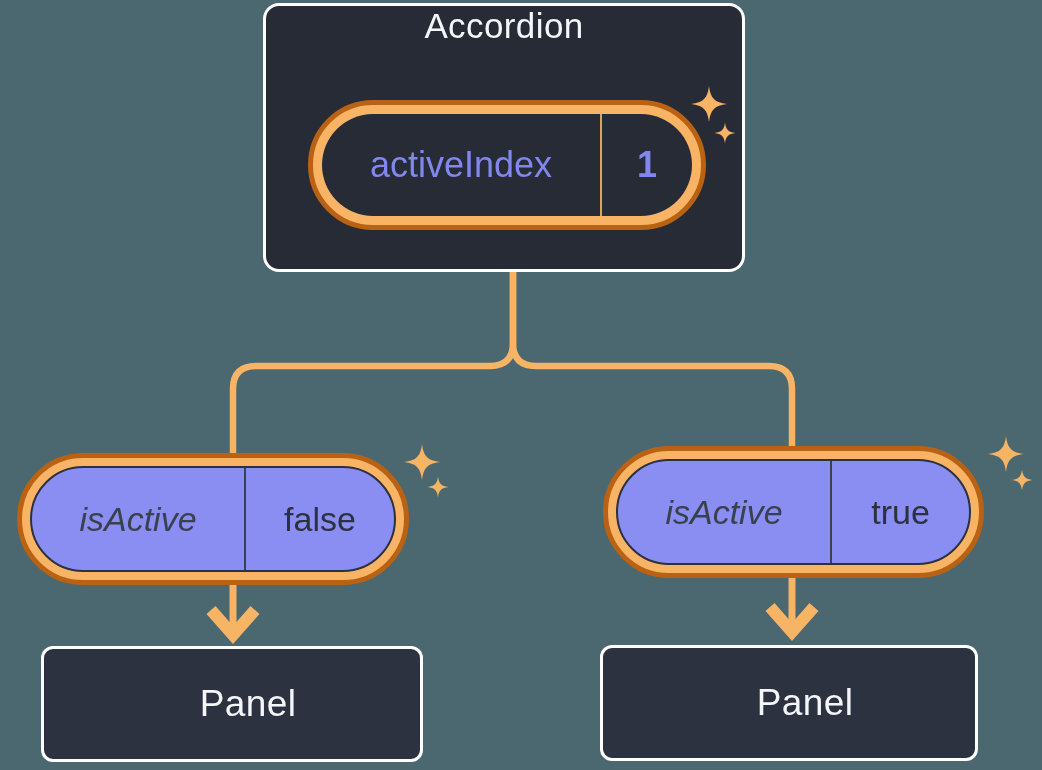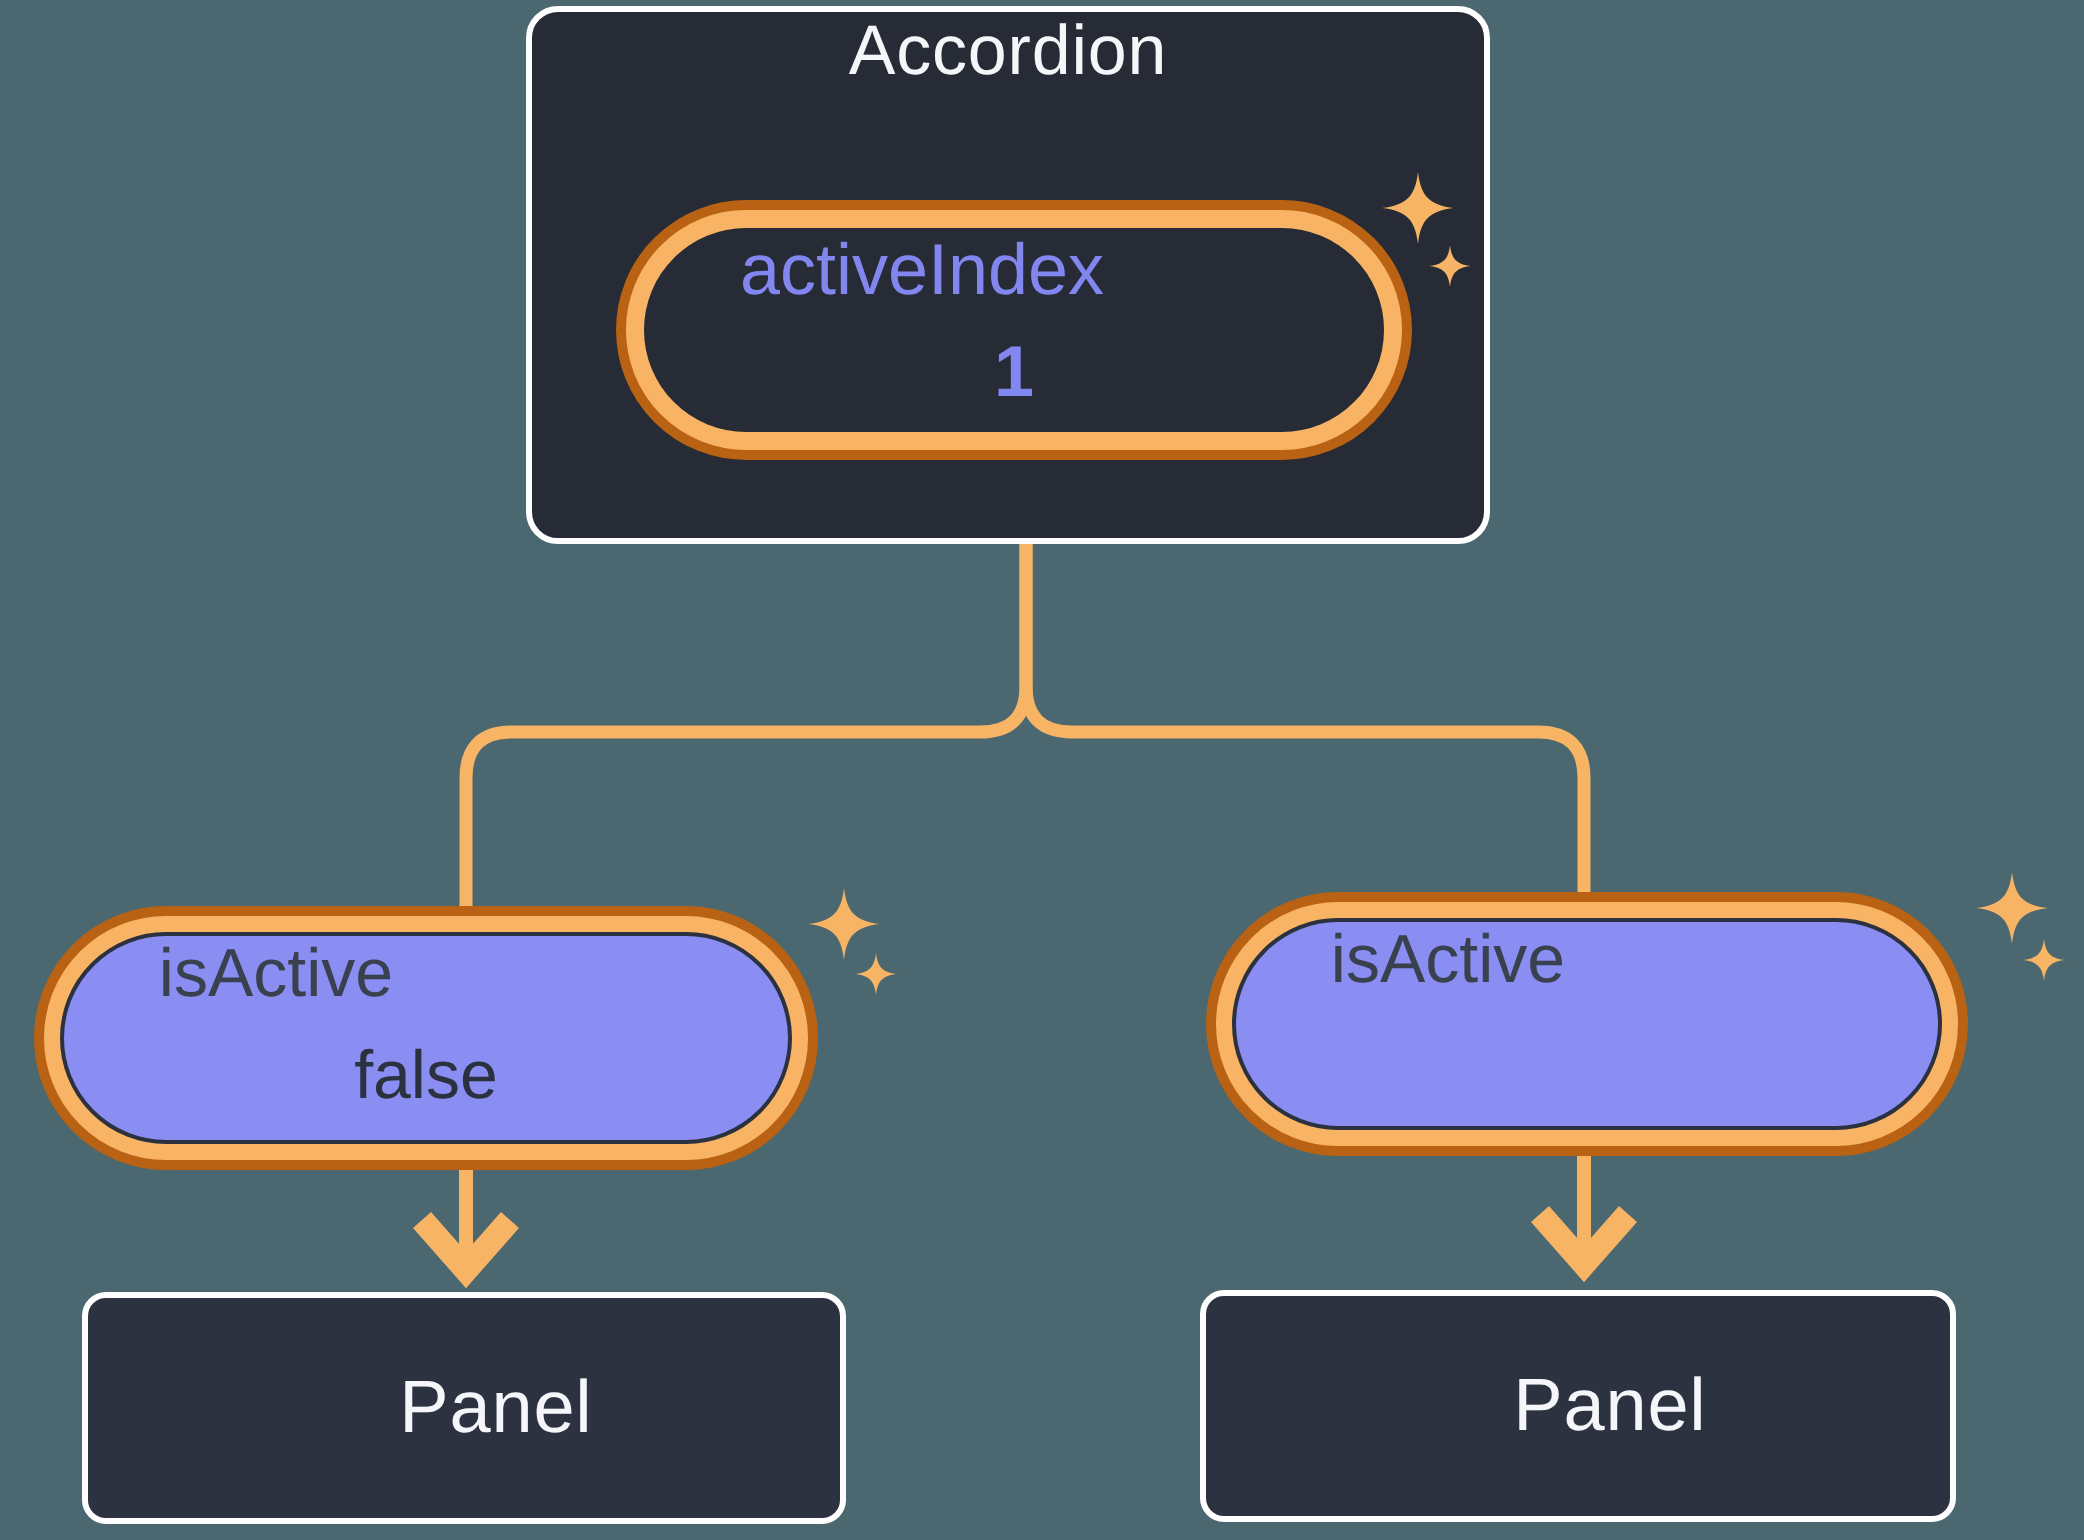--- a/index.html
+++ b/index.html
@@ -100,21 +100,20 @@
     background: var(--orange-band);
     border-radius: 999px;
     z-index: 3;
   }
   .pill-inner {
     display: flex;
     align-items: stretch;
     height: 100%;
     border-radius: 999px;
     overflow: hidden;
-    flex-direction: column;
   }
   .cell {
     display: flex;
     align-items: center;
     justify-content: center;
     white-space: nowrap;
   }
   .divider { width: 2px; flex: none; }
 
   
@@ -125,21 +124,21 @@
   .state-pill .cell.value { flex: 1; font-size: 36px; font-weight: 700; color: var(--purple-text); }
 
   
   .prop-pill { padding: 8px; }
   .prop-pill .pill-inner {
     background: var(--purple-fill);
     border: 2.5px solid var(--dark-text-bold);
   }
   .prop-pill-left  { left: 17px;  top: 453px; width: 392px; height: 132px; }
   .prop-pill-right { left: 603px; top: 446px; width: 381px; height: 132px; }
-  .prop-pill .cell.label { width: 212px; font-size: 34px; color: var(--dark-text); }
+  .prop-pill .cell.label { width: 212px; font-size: 34px; color: var(--dark-text); font-style: italic; }
   .prop-pill .divider    { background: var(--divider-dark); }
   .prop-pill .cell.value { flex: 1; font-size: 34px; font-weight: 400; color: var(--dark-text-bold); }
 </style>
 </head>
 <body>
 
 <div class="canvas">
 
   <svg class="overlay under" viewBox="0 0 1042 770">
     <path class="conn" d="M513 270 V343 Q513 366 490 366 H256 Q233 366 233 389 V460"></path>
@@ -169,20 +168,21 @@
       <div class="cell label">isActive</div>
       <div class="divider"></div>
       <div class="cell value">false</div>
     </div>
   </div>
 
   <div class="pill prop-pill prop-pill-right">
     <div class="pill-inner">
       <div class="cell label">isActive</div>
       <div class="divider"></div>
+      <div class="cell value">true</div>
     </div>
   </div>
 
   <div class="panel panel-left">Panel</div>
   <div class="panel panel-right">Panel</div>
 
   <svg class="overlay over" viewBox="0 0 1042 770">
     <g>
       <path class="sparkle" transform="translate(709 104) scale(18)" d="M0 -1 C0.08 -0.32 0.32 -0.08 1 0 C0.32 0.08 0.08 0.32 0 1 C-0.08 0.32 -0.32 0.08 -1 0 C-0.32 -0.08 -0.08 -0.32 0 -1 Z"></path>
       <path class="sparkle" transform="translate(725 133) scale(10.5)" d="M0 -1 C0.08 -0.32 0.32 -0.08 1 0 C0.32 0.08 0.08 0.32 0 1 C-0.08 0.32 -0.32 0.08 -1 0 C-0.32 -0.08 -0.08 -0.32 0 -1 Z"></path>

